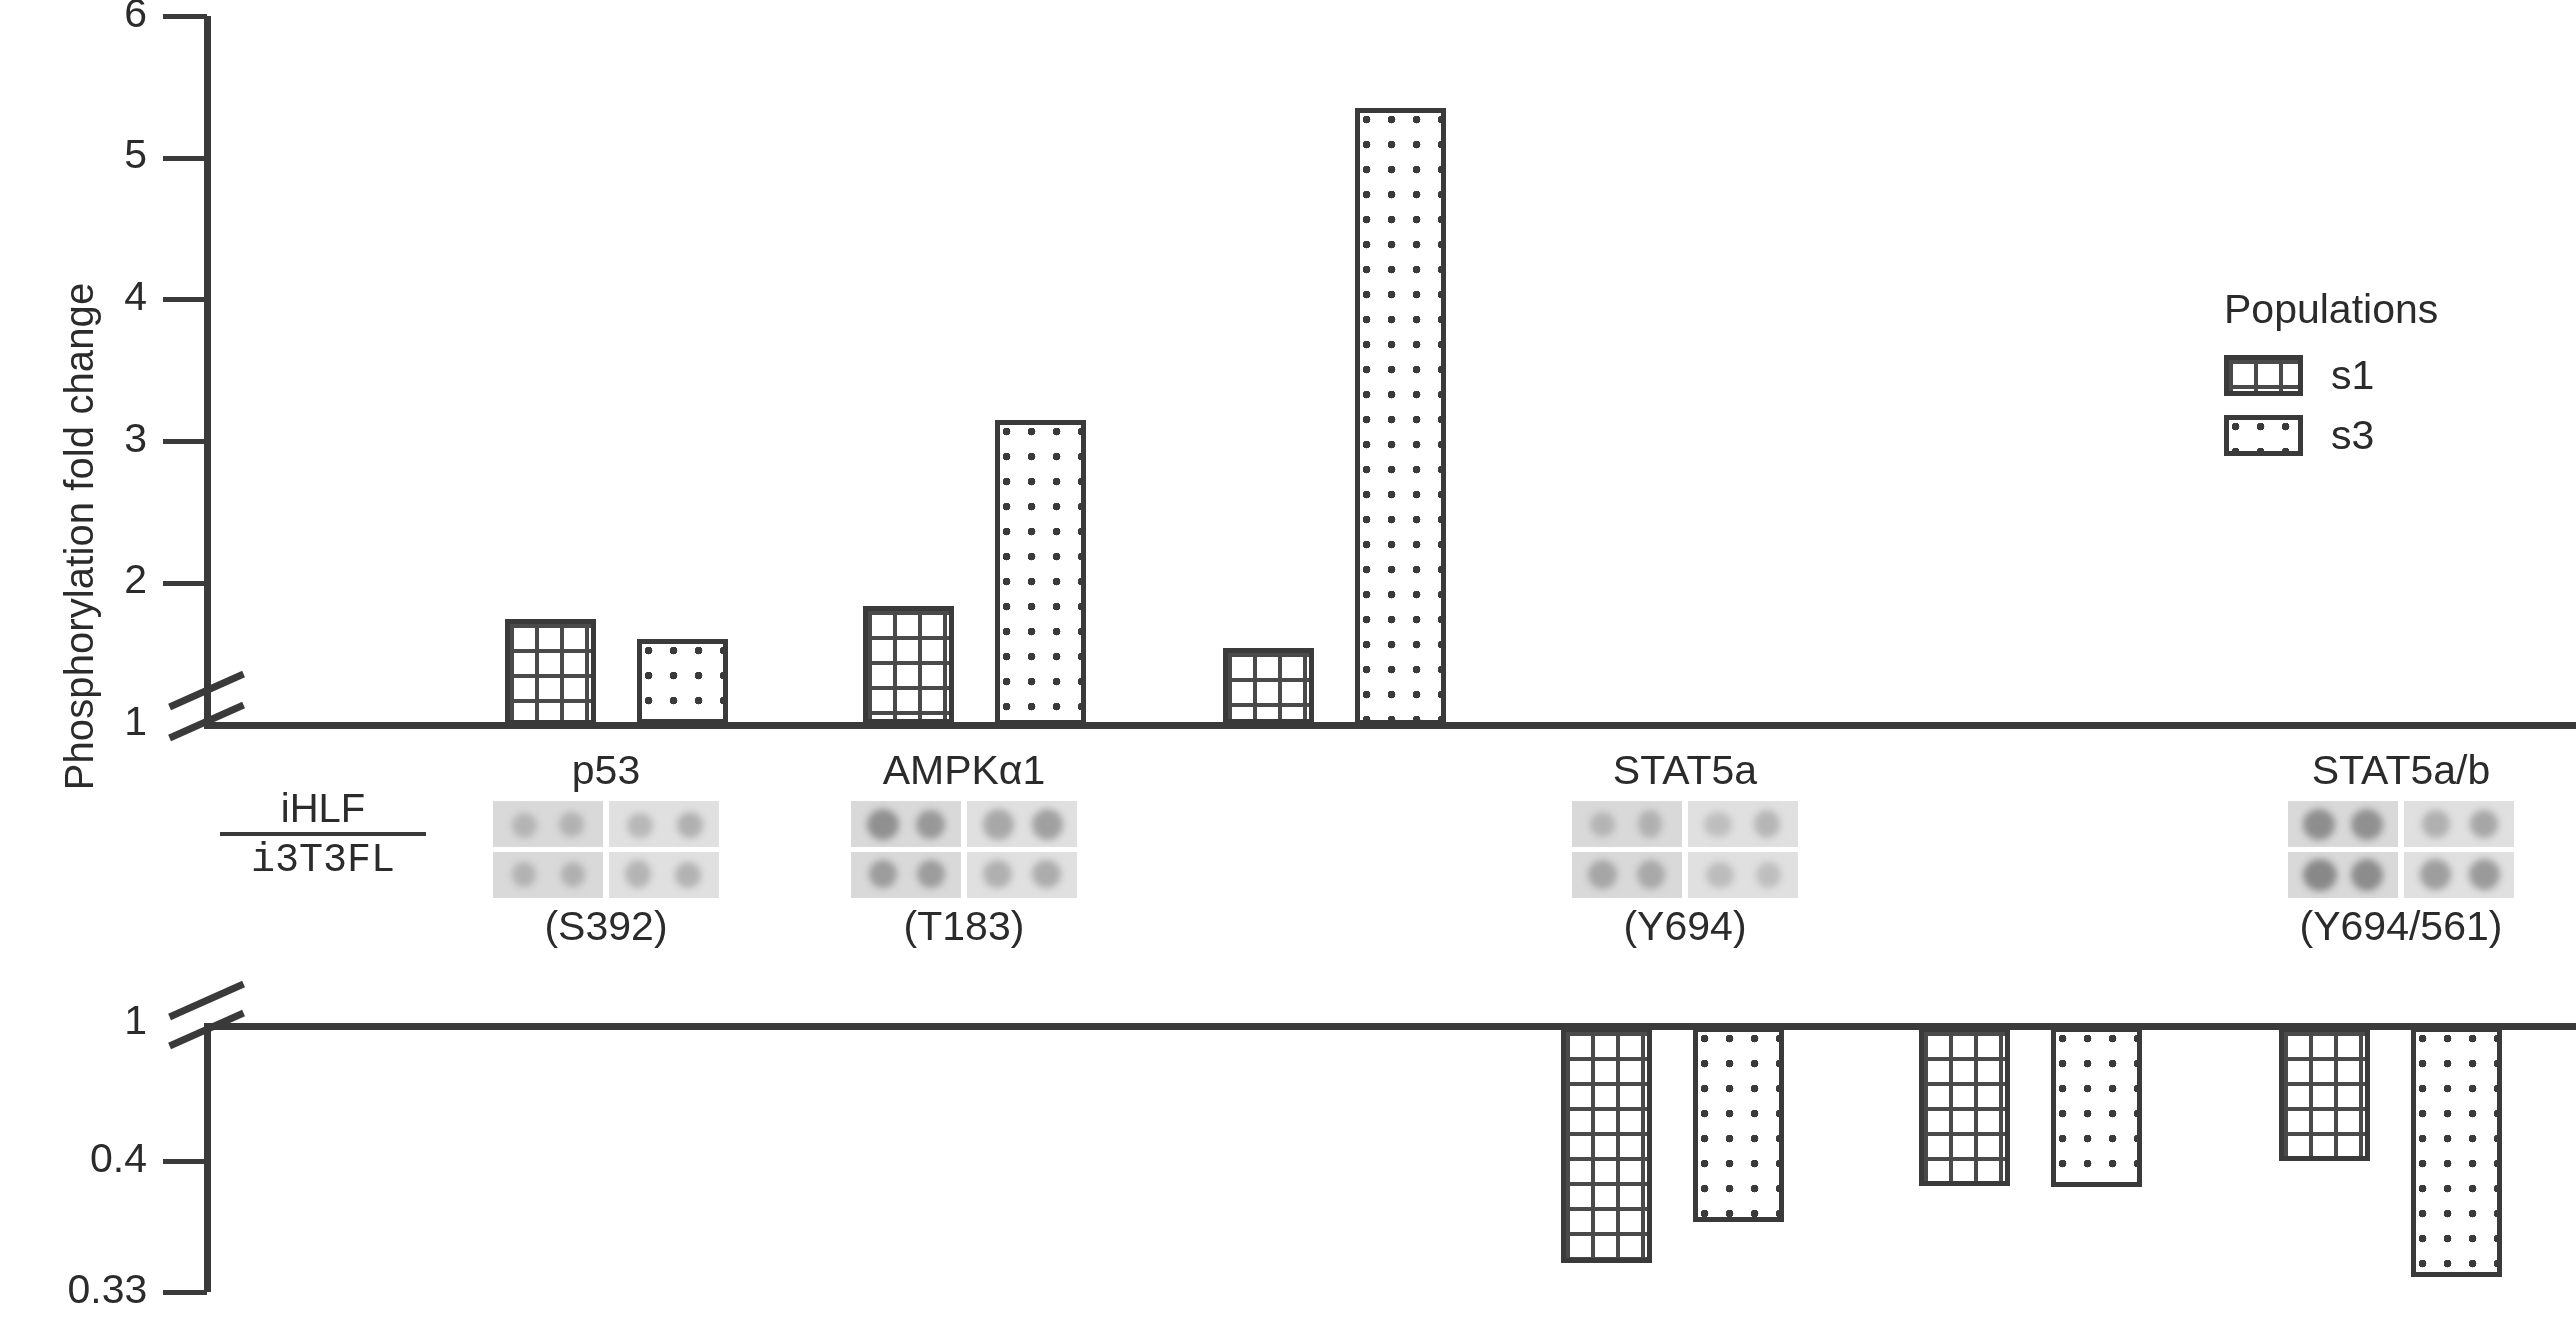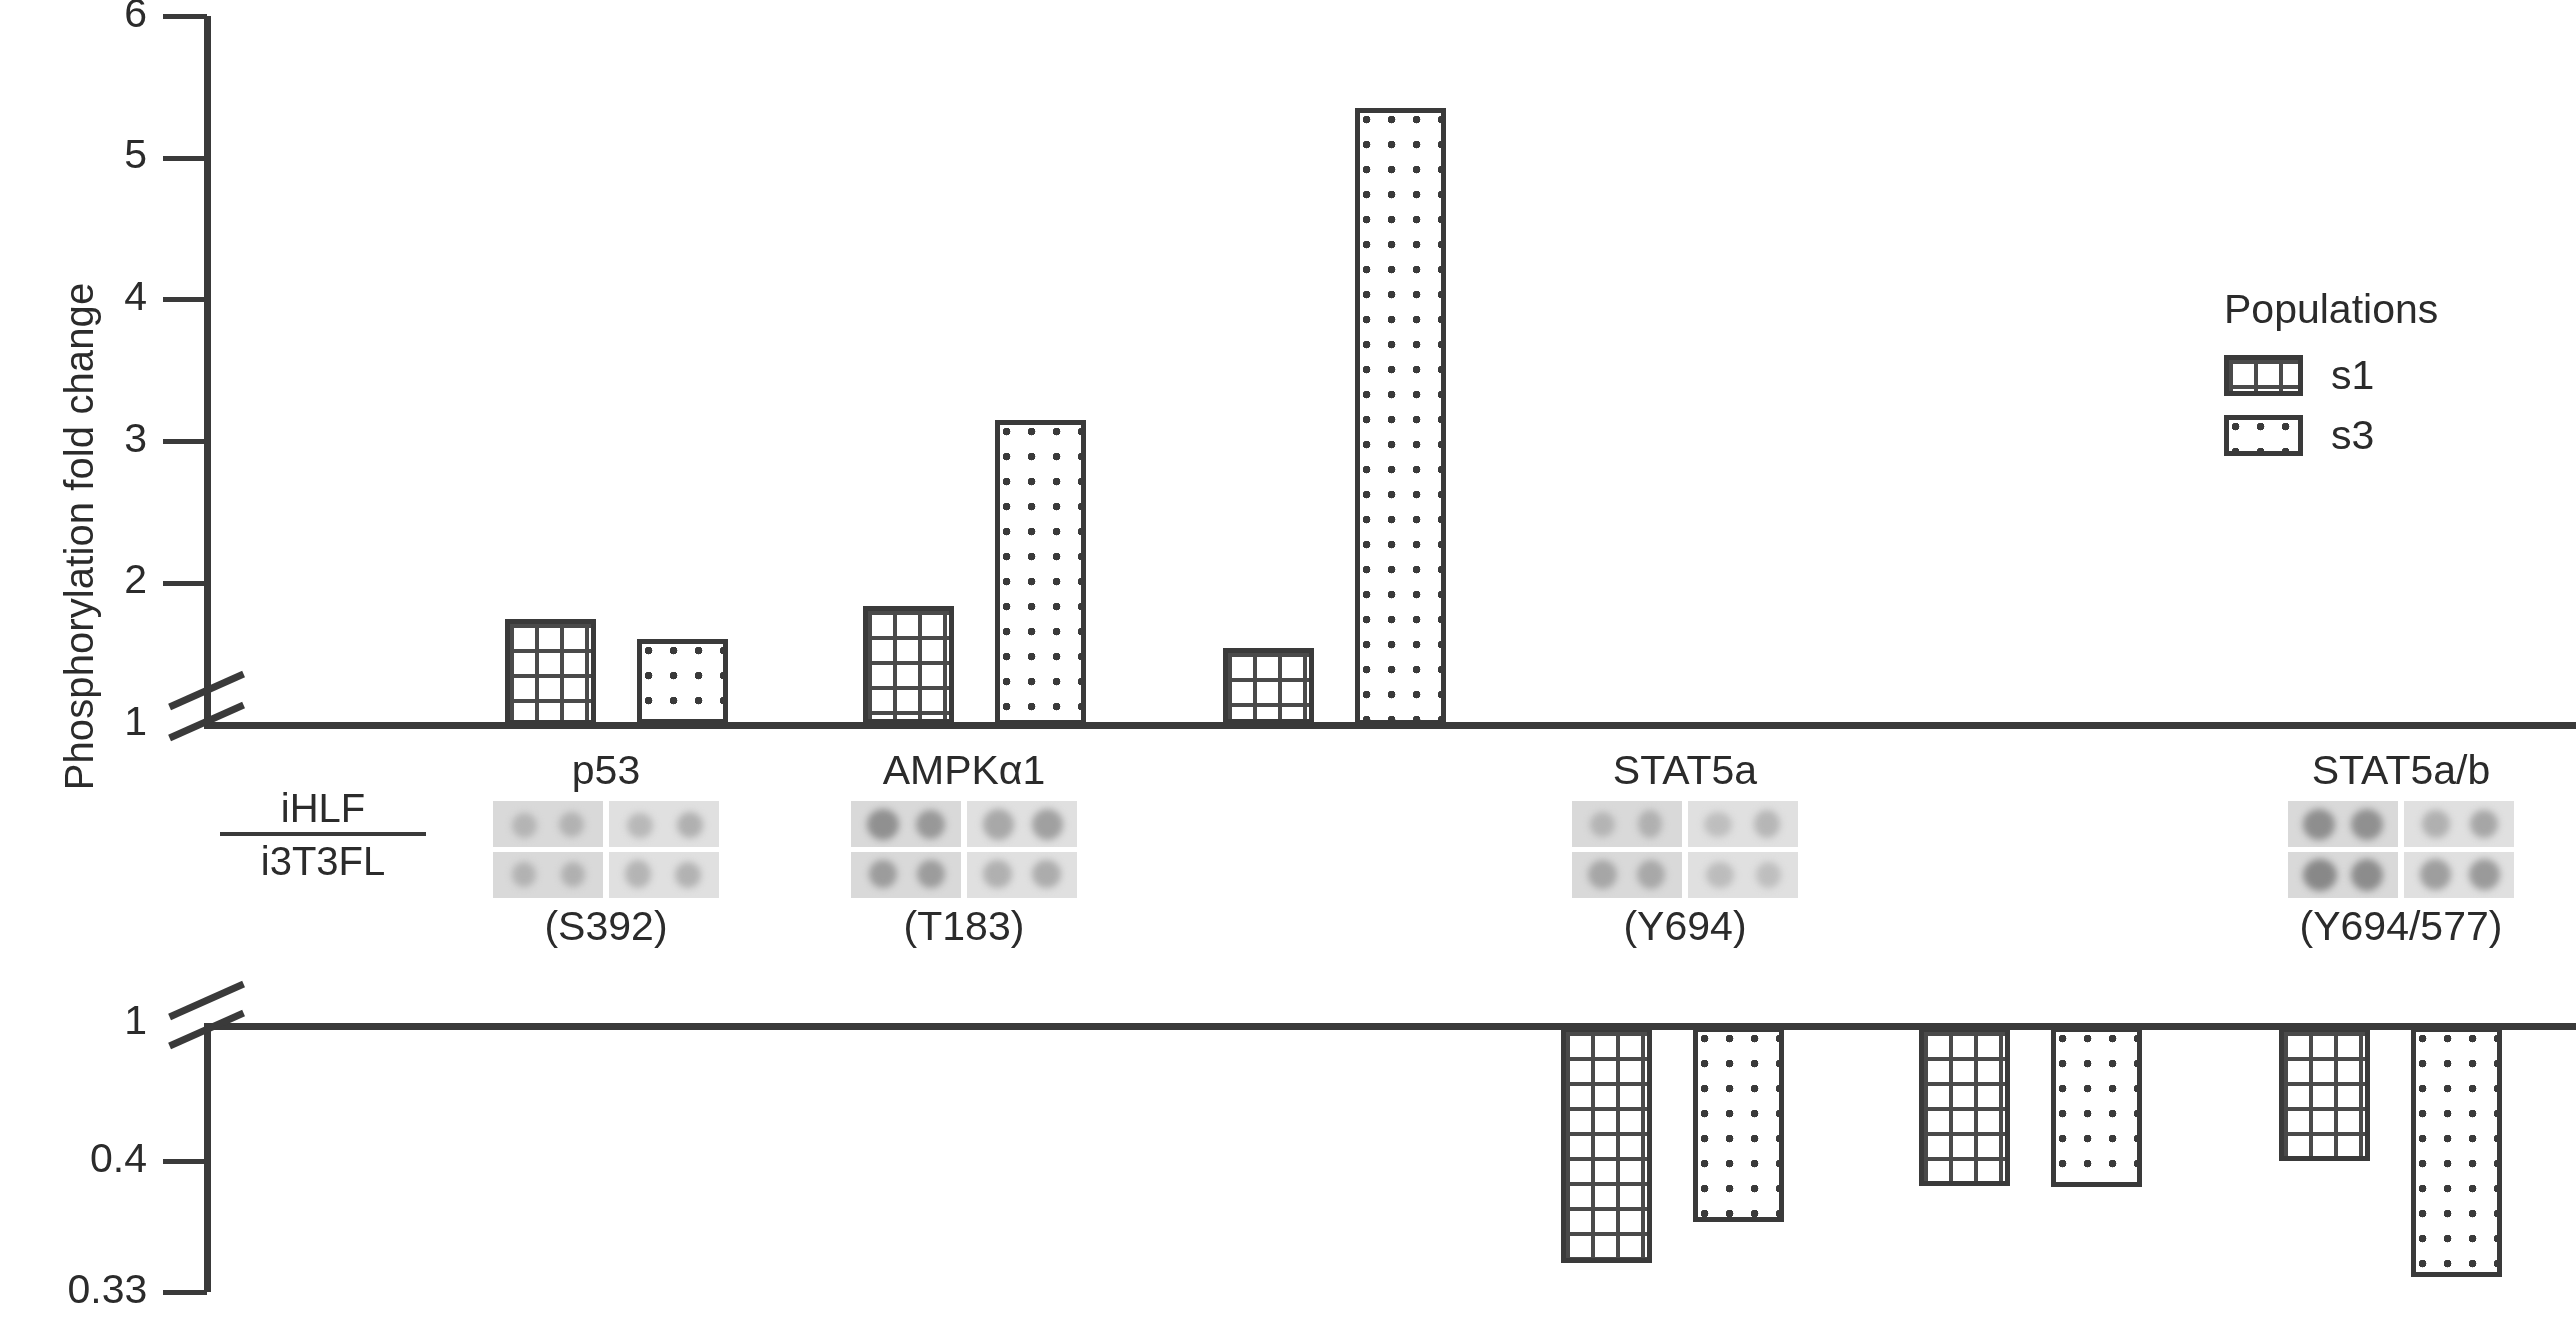--- a/index.html
+++ b/index.html
@@ -176,20 +176,21 @@
   #fraction .num{
     font-size:40px;
     line-height:1.05;
     padding-bottom:2.9px;
     border-bottom:4.4px solid #3a3a3a;
   }
   #fraction .den{
     font-size:40px;
     line-height:1.05;
     padding-top:4.4px;
+    font-family:Liberation Mono, monospace;
   }
 
   
   #lower-panel{
     position:absolute;
     left:0; top:0;
     width:2576px; height:1340px;
     pointer-events:none;
   }
   #lower-panel > *{ pointer-events:auto; }
@@ -357,21 +358,21 @@
           <div class="blot-cell">
             <span class="dot" style="left:14.7px;top:7.3px;width:34px;height:32px;background:#888888;"></span>
             <span class="dot" style="left:63px;top:7.3px;width:32px;height:32px;background:#8c8c8c;"></span>
           </div>
           <div class="blot-cell light">
             <span class="dot" style="left:16px;top:7.3px;width:31px;height:31px;background:#9e9e9e;"></span>
             <span class="dot" style="left:65px;top:7.3px;width:31px;height:31px;background:#9a9a9a;"></span>
           </div>
         </div>
       </div>
-      <div class="grp-site">(Y694/577)</div>
+      <div class="grp-site">(Y694/561)</div>
     </div>
   </div>
 
   <div id="lower-panel">
 
     <div class="axis-line-h" style="left:204px; top:1023px; width:2372px; height:6.6px;"></div>
 
     <div class="axis-line-v" style="left:204px; top:1023px; width:6.6px; height:269px;"></div>
 
     <div class="breakmark" style="left:166px; top:997px;"></div>

